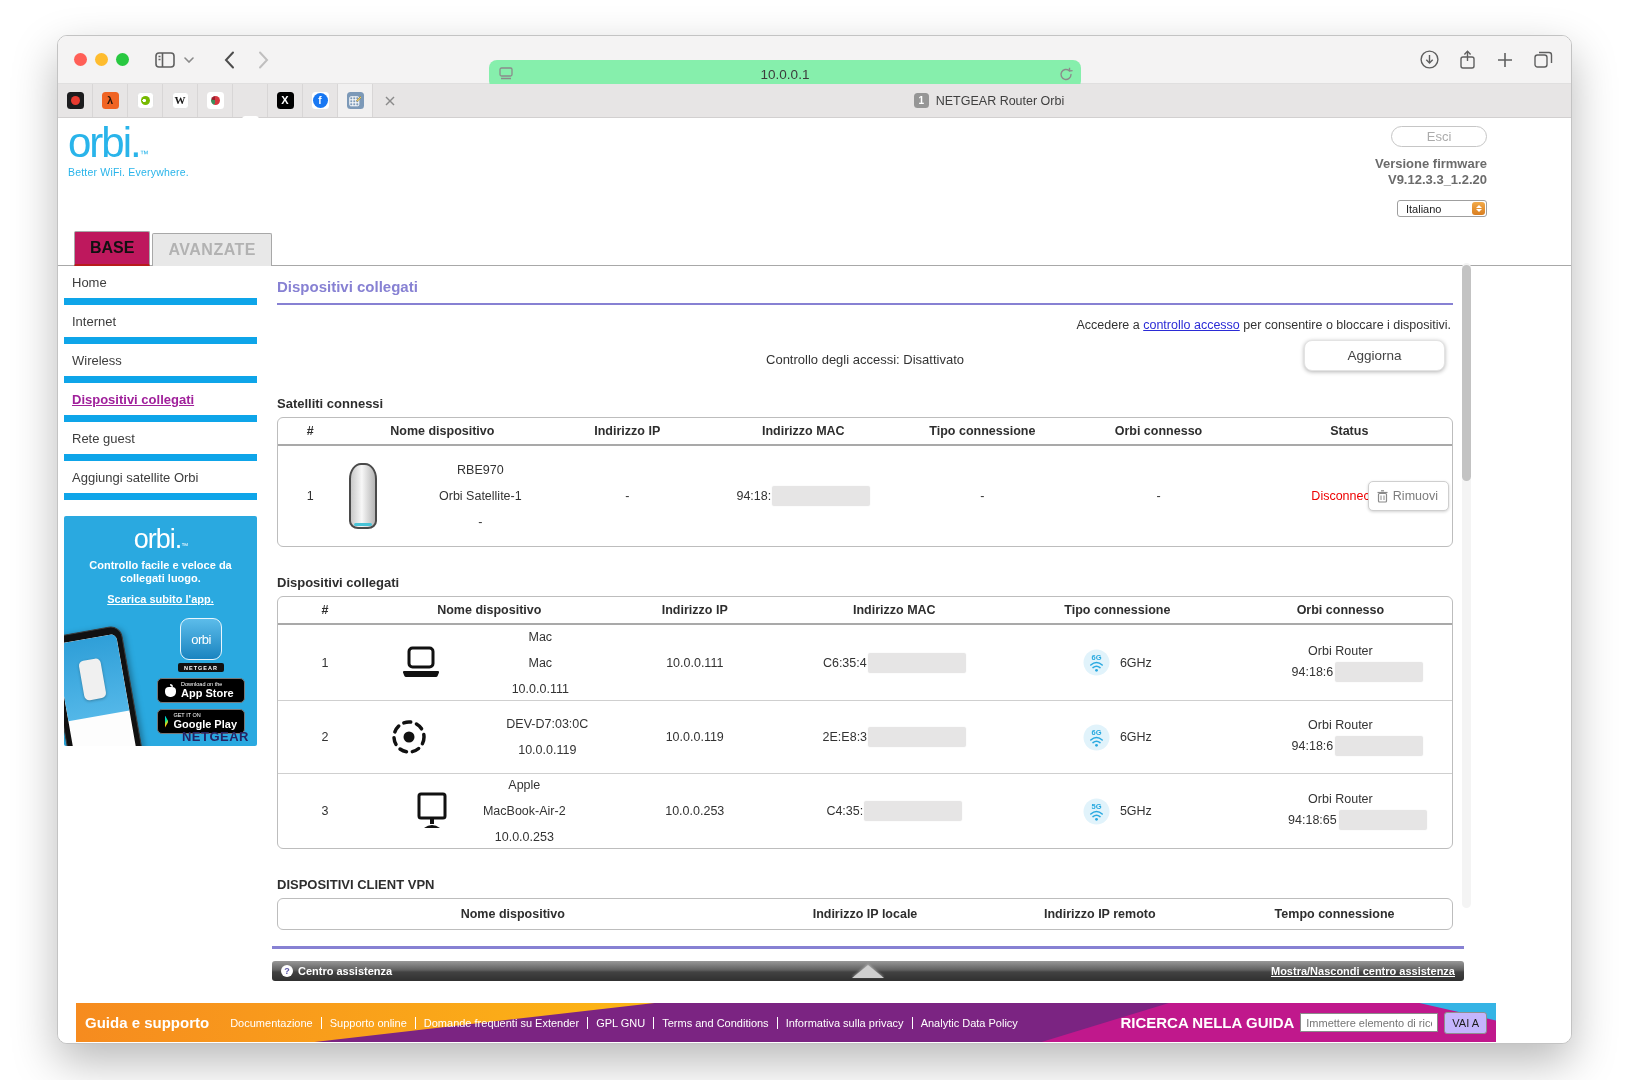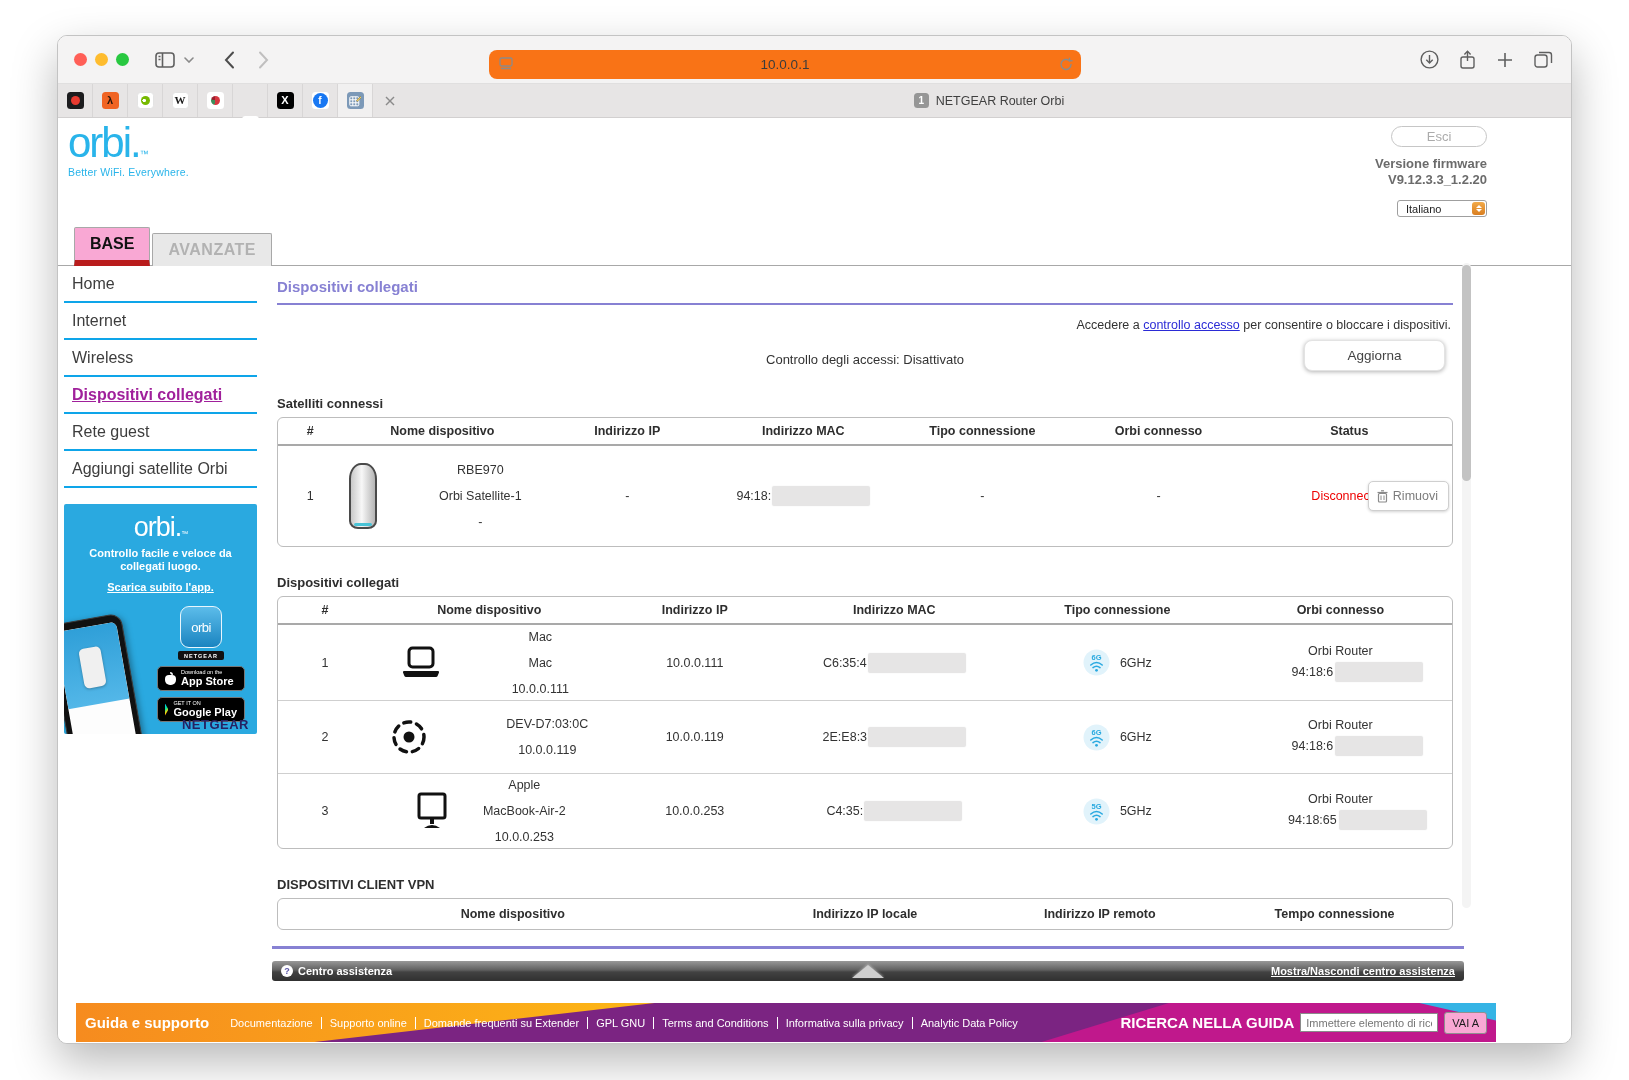--- a/index.html
+++ b/index.html
@@ -12,21 +12,21 @@
   
   .toolbar { height:48px; background:#f4f3f3; display:flex; align-items:center; position:relative; border-bottom:1px solid #e0dfdf; }
   .traffic { display:flex; gap:8px; margin-left:16px; }
   .light { width:13px; height:13px; border-radius:50%; }
   .light.r { background:#ff5f57; } .light.y { background:#febc2e; } .light.g { background:#28c840; }
   .tb-ico { color:#5f5f5f; display:flex; align-items:center; justify-content:center; width:28px; height:28px; }
   .tb-ico.dis { color:#c0bfbf; }
   .sidebar-toggle { margin-left:22px; }
   .chev-dd { width:16px; margin-left:2px; color:#8a8a8a; }
   .nav-back { margin-left:18px; } .nav-fwd { margin-left:6px; }
-  .url-box { position:absolute; left:431px; top:14px; width:592px; height:29px; background:#f97316; border-radius:8px;
+  .url-box { position:absolute; left:431px; top:24px; width:592px; height:29px; background:#86efac; border-radius:8px;
              display:flex; align-items:center; justify-content:center; color:#3c3c3c; font-size:13.5px; }
   .url-page-ico { position:absolute; left:9px; top:7px; color:#8b8b8b; }
   .url-reload { position:absolute; right:8px; top:7px; color:#8b8b8b; }
   .tb-right { position:absolute; right:14px; display:flex; gap:10px; align-items:center; }
 
   
   .tabstrip { height:34px; background:#e7e5e5; display:flex; align-items:stretch; border-bottom:1px solid #d2d0d0; position:relative; }
   .ptab { width:35px; display:flex; align-items:center; justify-content:center; border-right:1px solid #d8d6d6; cursor:default; }
   .ptab.active { background:#f1f0f0; }
   .fav { width:17px; height:17px; border-radius:3.5px; display:flex; align-items:center; justify-content:center;
@@ -52,26 +52,26 @@
   .lang-wrap { display:inline-flex; align-items:center; margin-top:12px; border:1px solid #9f9f9f; border-radius:3px;
                background:#fff; height:17px; width:90px; position:relative; padding-left:8px; font-size:11px; color:#222; cursor:pointer; }
   .lang-step { position:absolute; right:1px; top:1px; width:13px; height:13px; border-radius:3px;
                background:linear-gradient(#f2aa4a,#d97e20); display:flex; flex-direction:column; align-items:center; justify-content:center; gap:1px; }
   .lang-step i { display:block; width:0; height:0; border-left:3px solid transparent; border-right:3px solid transparent; }
   .lang-step i.up { border-bottom:3px solid #fff; } .lang-step i.dn { border-top:3px solid #fff; }
 
   .nav-tabs { display:flex; align-items:flex-end; padding-left:16px; border-bottom:1px solid #a8a8a8; height:34px; }
   .tab { font-size:16px; font-weight:bold; padding:7px 15px; border:1px solid #a8a8a8; border-bottom:none;
          border-radius:2px 2px 0 0; margin-bottom:-1px; cursor:pointer; }
-  .tab.base { background:#f9a8d4; color:#111; border-bottom:6px solid #b91c1c; z-index:2; }
+  .tab.base { background:#be185d; color:#111; border-bottom:2px solid #b91c1c; z-index:2; }
   .tab.avanzate { background:#e8e8e8; color:#b2b2b2; margin-left:2px; letter-spacing:.5px; }
 
   .body-row { display:flex; padding:0 6px; }
   .sidebar { width:193px; }
-  .side-item { font-size:16px; color:#3d3d3d; padding:9px 8px 8px; border-bottom:2px solid #0ea5e9; cursor:pointer; }
+  .side-item { font-size:13px; color:#3d3d3d; padding:9px 8px 8px; border-bottom:7px solid #0ea5e9; cursor:pointer; }
   .side-item.active a { color:#a0209b; font-weight:bold; text-decoration:underline; }
   .side-item a { color:inherit; text-decoration:none; }
 
   
   .adbox { margin-top:16px; width:193px; height:230px; background:#2aa9e0; border-radius:2px; position:relative;
            overflow:hidden; text-align:center; color:#fff; }
   .ad-logo { font-size:27px; letter-spacing:-1px; margin-top:8px; }
   .ad-tm { font-size:7px; }
   .ad-line { font-size:11px; font-weight:bold; margin:4px 18px 0; line-height:13px; }
   .ad-link { display:inline-block; font-size:11px; font-weight:bold; color:#fff; margin-top:8px; }
@@ -174,21 +174,21 @@
   .band-content { position:absolute; inset:0; display:flex; align-items:center; padding:0 9px; }
   .foot-title { color:#fff; font-size:15px; font-weight:bold; margin-right:13px; white-space:nowrap; }
   .foot-links { display:flex; align-items:center; list-style:none; }
   .foot-links li { font-size:11px; padding:0 8px; border-left:1px solid #fff; }
   .foot-links li:first-child { border-left:none; }
   .foot-links a { color:#fff; text-decoration:none; }
   .foot-right { margin-left:auto; display:flex; align-items:center; gap:6px; }
   .foot-search-label { color:#fff; font-size:15px; font-weight:bold; white-space:nowrap; }
   .foot-input { width:138px; height:19px; border:1px solid #8a8a8a; font-size:11px; padding:1px 5px; color:#555;
                 font-family:inherit; background:#fff; }
-  .go-btn { height:22px; padding:0 7px; background:#f9a8d4; border:1px solid #8f8f8f; border-radius:3px; font-size:11px;
+  .go-btn { height:22px; padding:0 7px; background:#c4b5fd; border:1px solid #8f8f8f; border-radius:3px; font-size:11px;
             color:#1c1c1c; font-family:inherit; cursor:pointer; }
 
   svg { display:block; }
 </style>
 </head>
 <body>
 
 <div class="window">
 
   <div class="toolbar">

